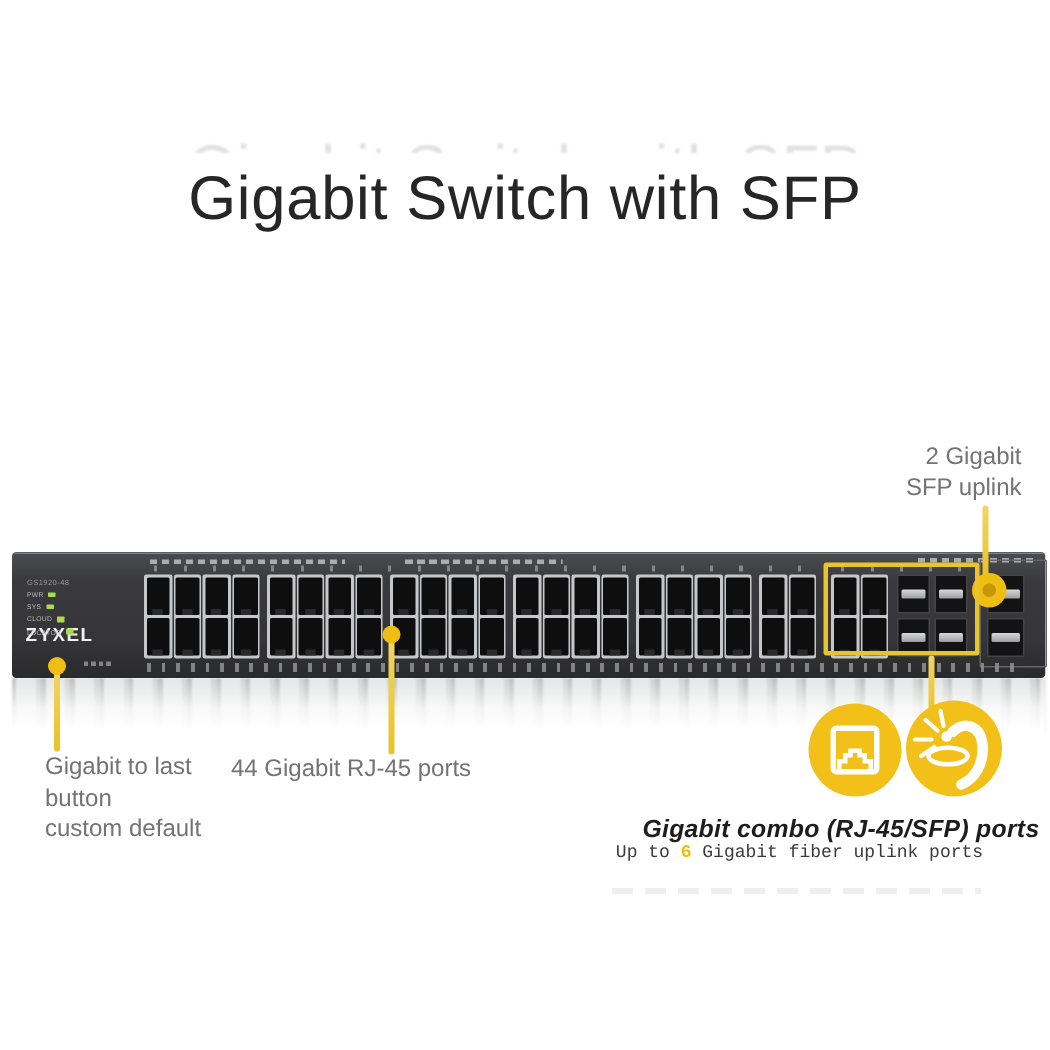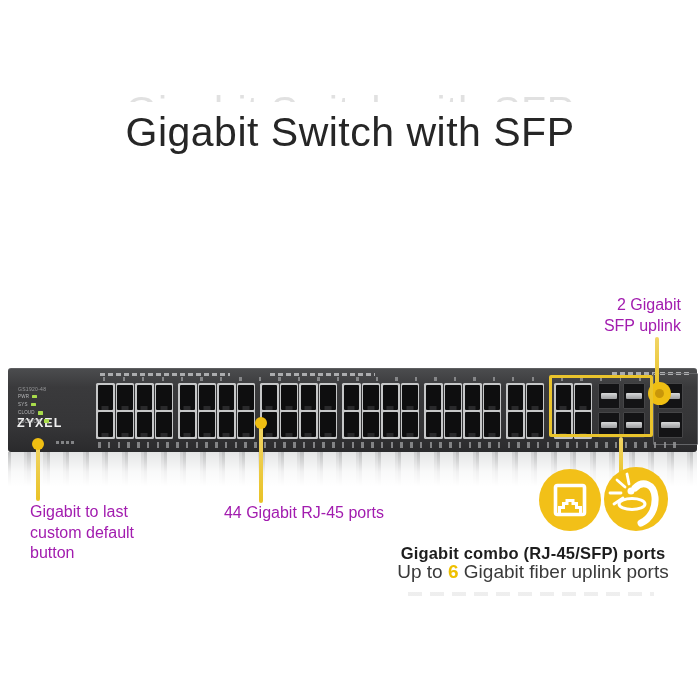--- a/index.html
+++ b/index.html
@@ -8,28 +8,28 @@
   .stage { position:relative; width:700px; height:700px; background:#ffffff; overflow:hidden; margin:0 auto; }
 
   
   .title-ghost { position:absolute; left:0; right:0; top:88px; height:14px; overflow:hidden;
     text-align:center; font-size:41px; font-weight:300; letter-spacing:.5px; color:#c9c9c9;
     opacity:.55; filter:blur(.6px); }
   .title { position:absolute; left:0; right:0; top:108px; text-align:center;
     font-size:41px; font-weight:300; letter-spacing:.5px; color:#262626; line-height:48px; }
 
   
-  .ann { color:#a21caf; font-size:16px; line-height:20.5px; }
+  .ann { color:#737373; font-size:16px; line-height:20.5px; }
   .ann-sfp { position:absolute; right:19px; top:295px; text-align:right; }
   .ann-restore { position:absolute; left:30px; top:502px; }
-  .ann-rj45 { position:absolute; left:154px; width:230px; top:503px; text-align:right; }
-  .ann-combo-title { position:absolute; left:373px; width:320px; top:544px; text-align:center;
-    font-size:16.5px; font-weight:700; color:#1d1d1d; letter-spacing:.2px; }
+  .ann-rj45 { position:absolute; left:154px; width:230px; top:503px; text-align:left; }
+  .ann-combo-title { position:absolute; left:373px; width:320px; top:544px; text-align:right;
+    font-size:16.5px; font-weight:700; color:#1d1d1d; letter-spacing:.2px;font-style:italic; }
   .ann-combo-sub { position:absolute; left:373px; width:320px; top:561px; text-align:center;
-    font-size:19px; color:#3a3a3a; }
+    font-size:12px; color:#3a3a3a;font-family:Liberation Mono, monospace; }
   .ann-combo-sub .num { color:#EFC000; font-weight:700; }
   .ghost-dashes { position:absolute; left:408px; top:592px; width:246px; height:4px; opacity:.5;
     background:repeating-linear-gradient(90deg,#dedede 0 14px, transparent 14px 22px); }
 
   
   .yline { position:absolute; width:3.5px; background:linear-gradient(180deg,#f1d566,#e9c226); border-radius:2px; z-index:5; }
   .line-sfp    { left:655px; top:337px; height:50px; }
   .line-restore{ left:36.3px; top:444px; height:57px; }
   .line-rj45   { left:259.3px; top:423px; height:80px; }
   .line-combo  { left:619px; top:437px; height:42px; }
@@ -378,22 +378,22 @@
 
   <div class="reflection"></div>
 
   <div class="hl-rect"></div>
   <div class="yline line-combo"></div>
 
   <div class="ydot dot-restore"></div>
   <div class="yline line-restore"></div>
   <div class="ann ann-restore">
     <div>Gigabit to last</div>
+    <div>button</div>
     <div>custom default</div>
-    <div>button</div>
   </div>
 
   <div class="ydot dot-rj45"></div>
   <div class="yline line-rj45"></div>
   <div class="ann ann-rj45">44 Gigabit RJ-45 ports</div>
 
   <div class="feat-icon icon-rj45">
     <svg width="62" height="62" viewBox="0 0 62 62">
       <rect x="16.5" y="16.5" width="29" height="29" rx="2" fill="none" stroke="#ffffff" stroke-width="3.6"></rect>
       <path d="M20.5,45.5 L20.5,38.5 L24.5,38.5 L24.5,34.5 L28,34.5 L28,31.5 L34,31.5 L34,34.5 L37.5,34.5 L37.5,38.5 L41.5,38.5 L41.5,45.5" fill="none" stroke="#ffffff" stroke-width="3" stroke-linejoin="miter"></path>

